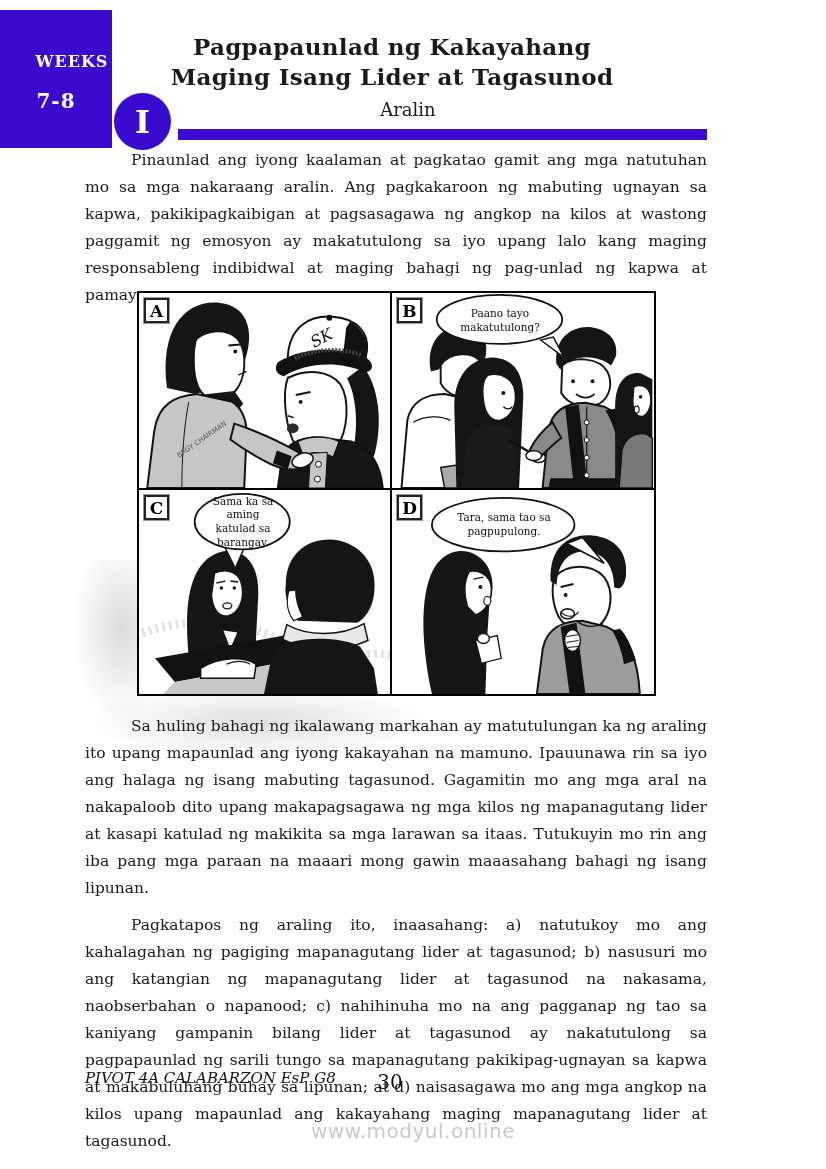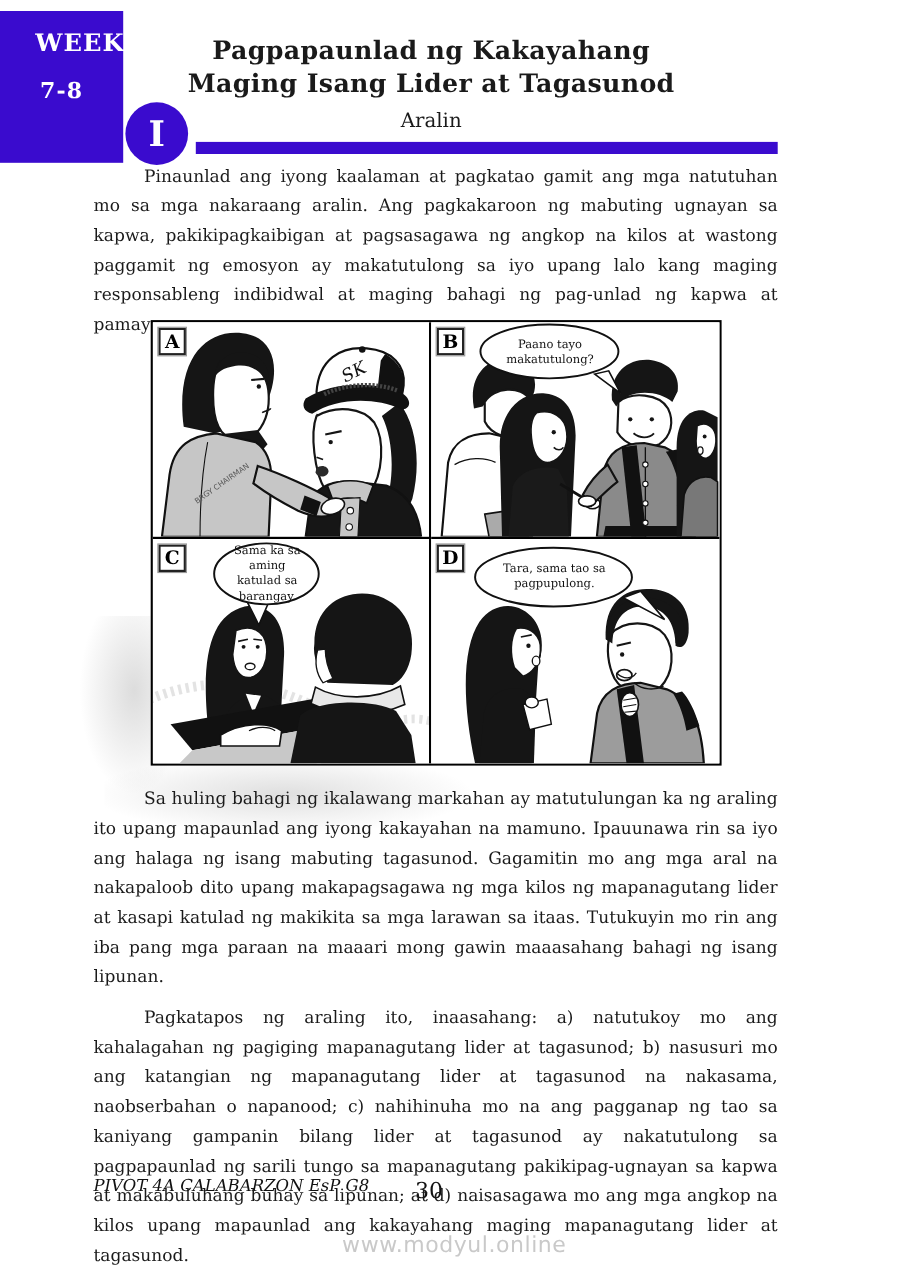--- a/index.html
+++ b/index.html
@@ -6,25 +6,25 @@
   html,body { background:#ffffff; }
   #page {
     position:relative; width:826px; height:1169px; background:#fff;
     font-family:"DejaVu Serif","Liberation Serif",serif; color:#1a1a1a; overflow:hidden;
   }
   
   .weeks-box {
     position:absolute; left:0; top:10px; width:112px; height:138px;
     background:#3a0bce; color:#fff; text-align:center; font-weight:bold;
   }
-  .weeks-l1 { font-size:22px; letter-spacing:1px; margin-top:16px;padding-left:32px; }
+  .weeks-l1 { font-size:16px; letter-spacing:1px; margin-top:42px;padding-left:32px; }
   .weeks-l2 { font-size:20px; margin-top:18px; letter-spacing:1px; }
   .title-block { position:absolute; left:112px; top:32px; width:560px; text-align:center; }
   .title-line { font-size:23px; font-weight:bold; line-height:30px; letter-spacing:.3px; }
-  .subtitle { position:absolute; left:112px; top:99px; width:560px; text-align:center; font-size:18px; }
+  .subtitle { position:absolute; left:128px; top:99px; width:560px; text-align:center; font-size:18px; }
   .numeral-badge {
     position:absolute; left:114px; top:93px; width:57px; height:57px; border-radius:50%;
     background:#3a0bce; color:#fff; display:flex; align-items:center; justify-content:center;
     font-weight:bold; font-size:32px; z-index:4;
   }
   .header-rule { position:absolute; left:178px; top:129px; width:529px; height:11px; background:#3a0bce; }
   
   .para {
     position:absolute; left:85px; width:622px; text-align:justify;
     font-size:15.5px; line-height:27px; text-indent:46px; z-index:2;

